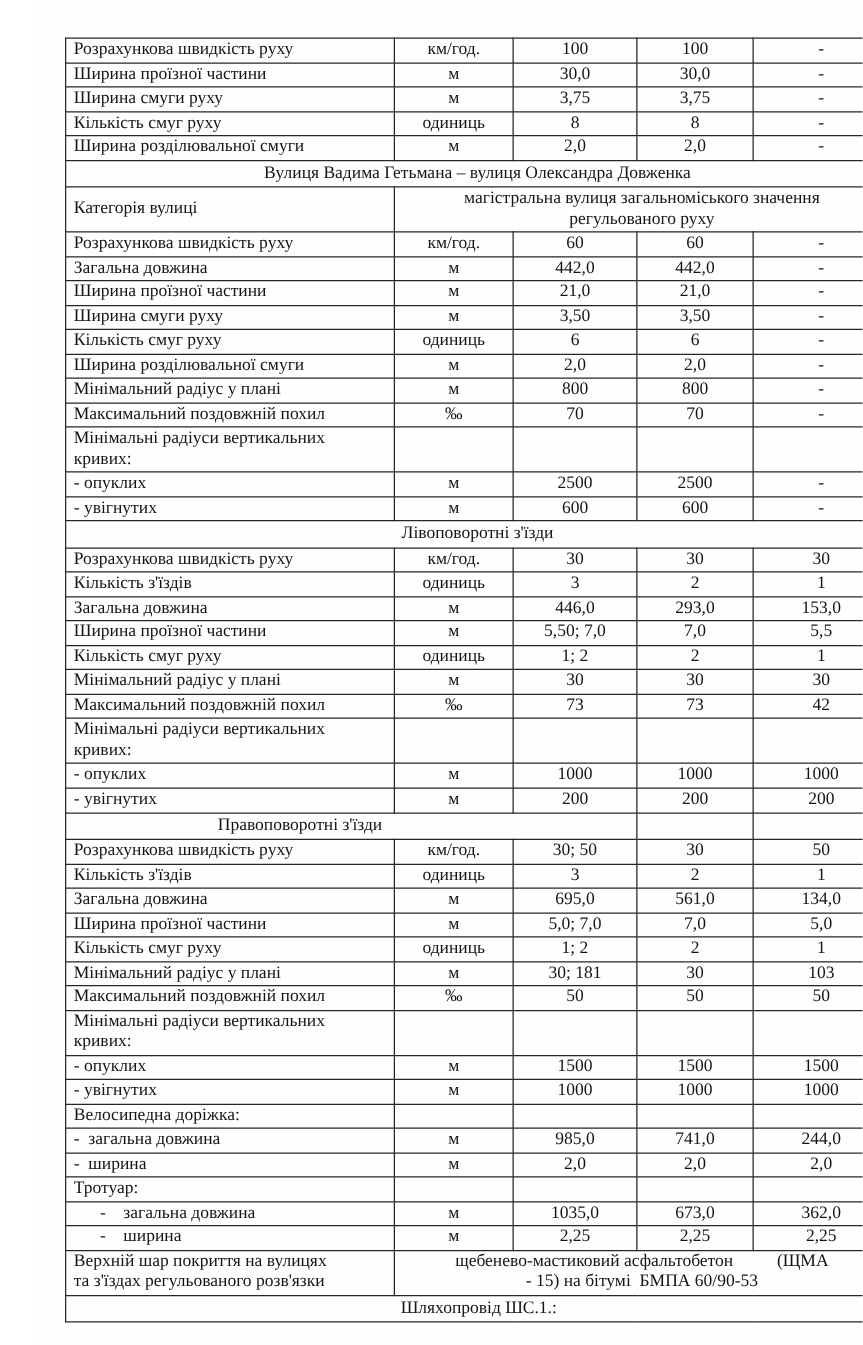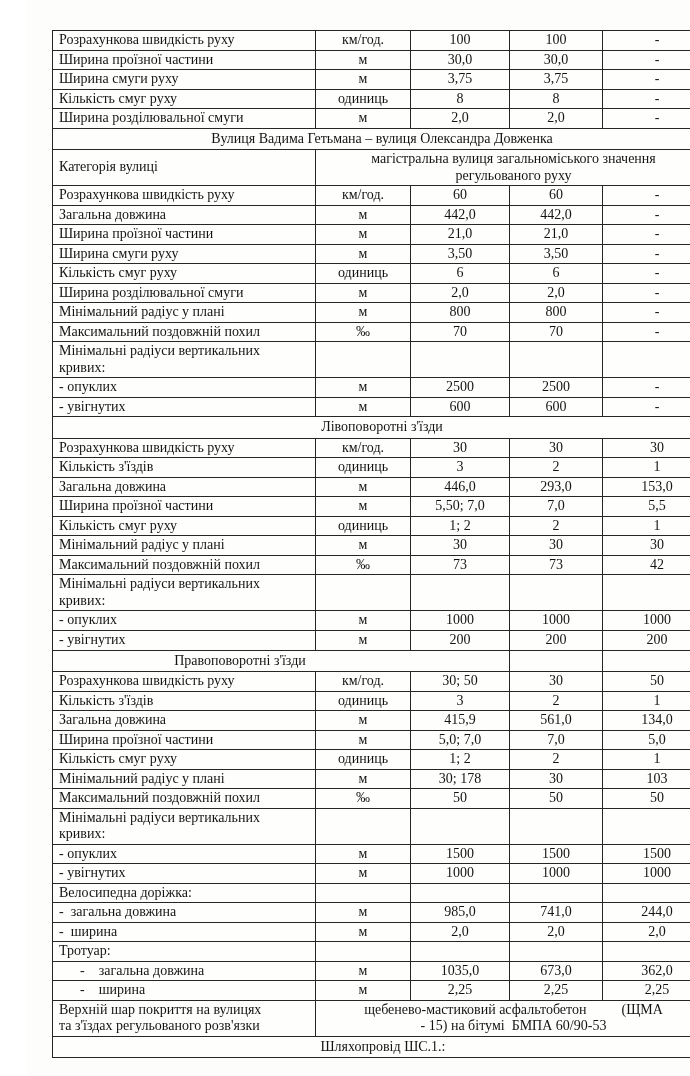--- a/index.html
+++ b/index.html
@@ -252,42 +252,42 @@
         <tr>
           <td class="lbl">Кількість з'їздів</td>
           <td class="c">одиниць</td>
           <td class="c">3</td>
           <td class="c">2</td>
           <td class="c">1</td>
         </tr>
         <tr>
           <td class="lbl">Загальна довжина</td>
           <td class="c">м</td>
-          <td class="c">415,9</td>
+          <td class="c">695,0</td>
           <td class="c">561,0</td>
           <td class="c">134,0</td>
         </tr>
         <tr>
           <td class="lbl">Ширина проїзної частини</td>
           <td class="c">м</td>
           <td class="c">5,0; 7,0</td>
           <td class="c">7,0</td>
           <td class="c">5,0</td>
         </tr>
         <tr>
           <td class="lbl">Кількість смуг руху</td>
           <td class="c">одиниць</td>
           <td class="c">1; 2</td>
           <td class="c">2</td>
           <td class="c">1</td>
         </tr>
         <tr>
           <td class="lbl">Мінімальний радіус у плані</td>
           <td class="c">м</td>
-          <td class="c">30; 178</td>
+          <td class="c">30; 181</td>
           <td class="c">30</td>
           <td class="c">103</td>
         </tr>
         <tr>
           <td class="lbl">Максимальний поздовжній похил</td>
           <td class="c">‰</td>
           <td class="c">50</td>
           <td class="c">50</td>
           <td class="c">50</td>
         </tr>

